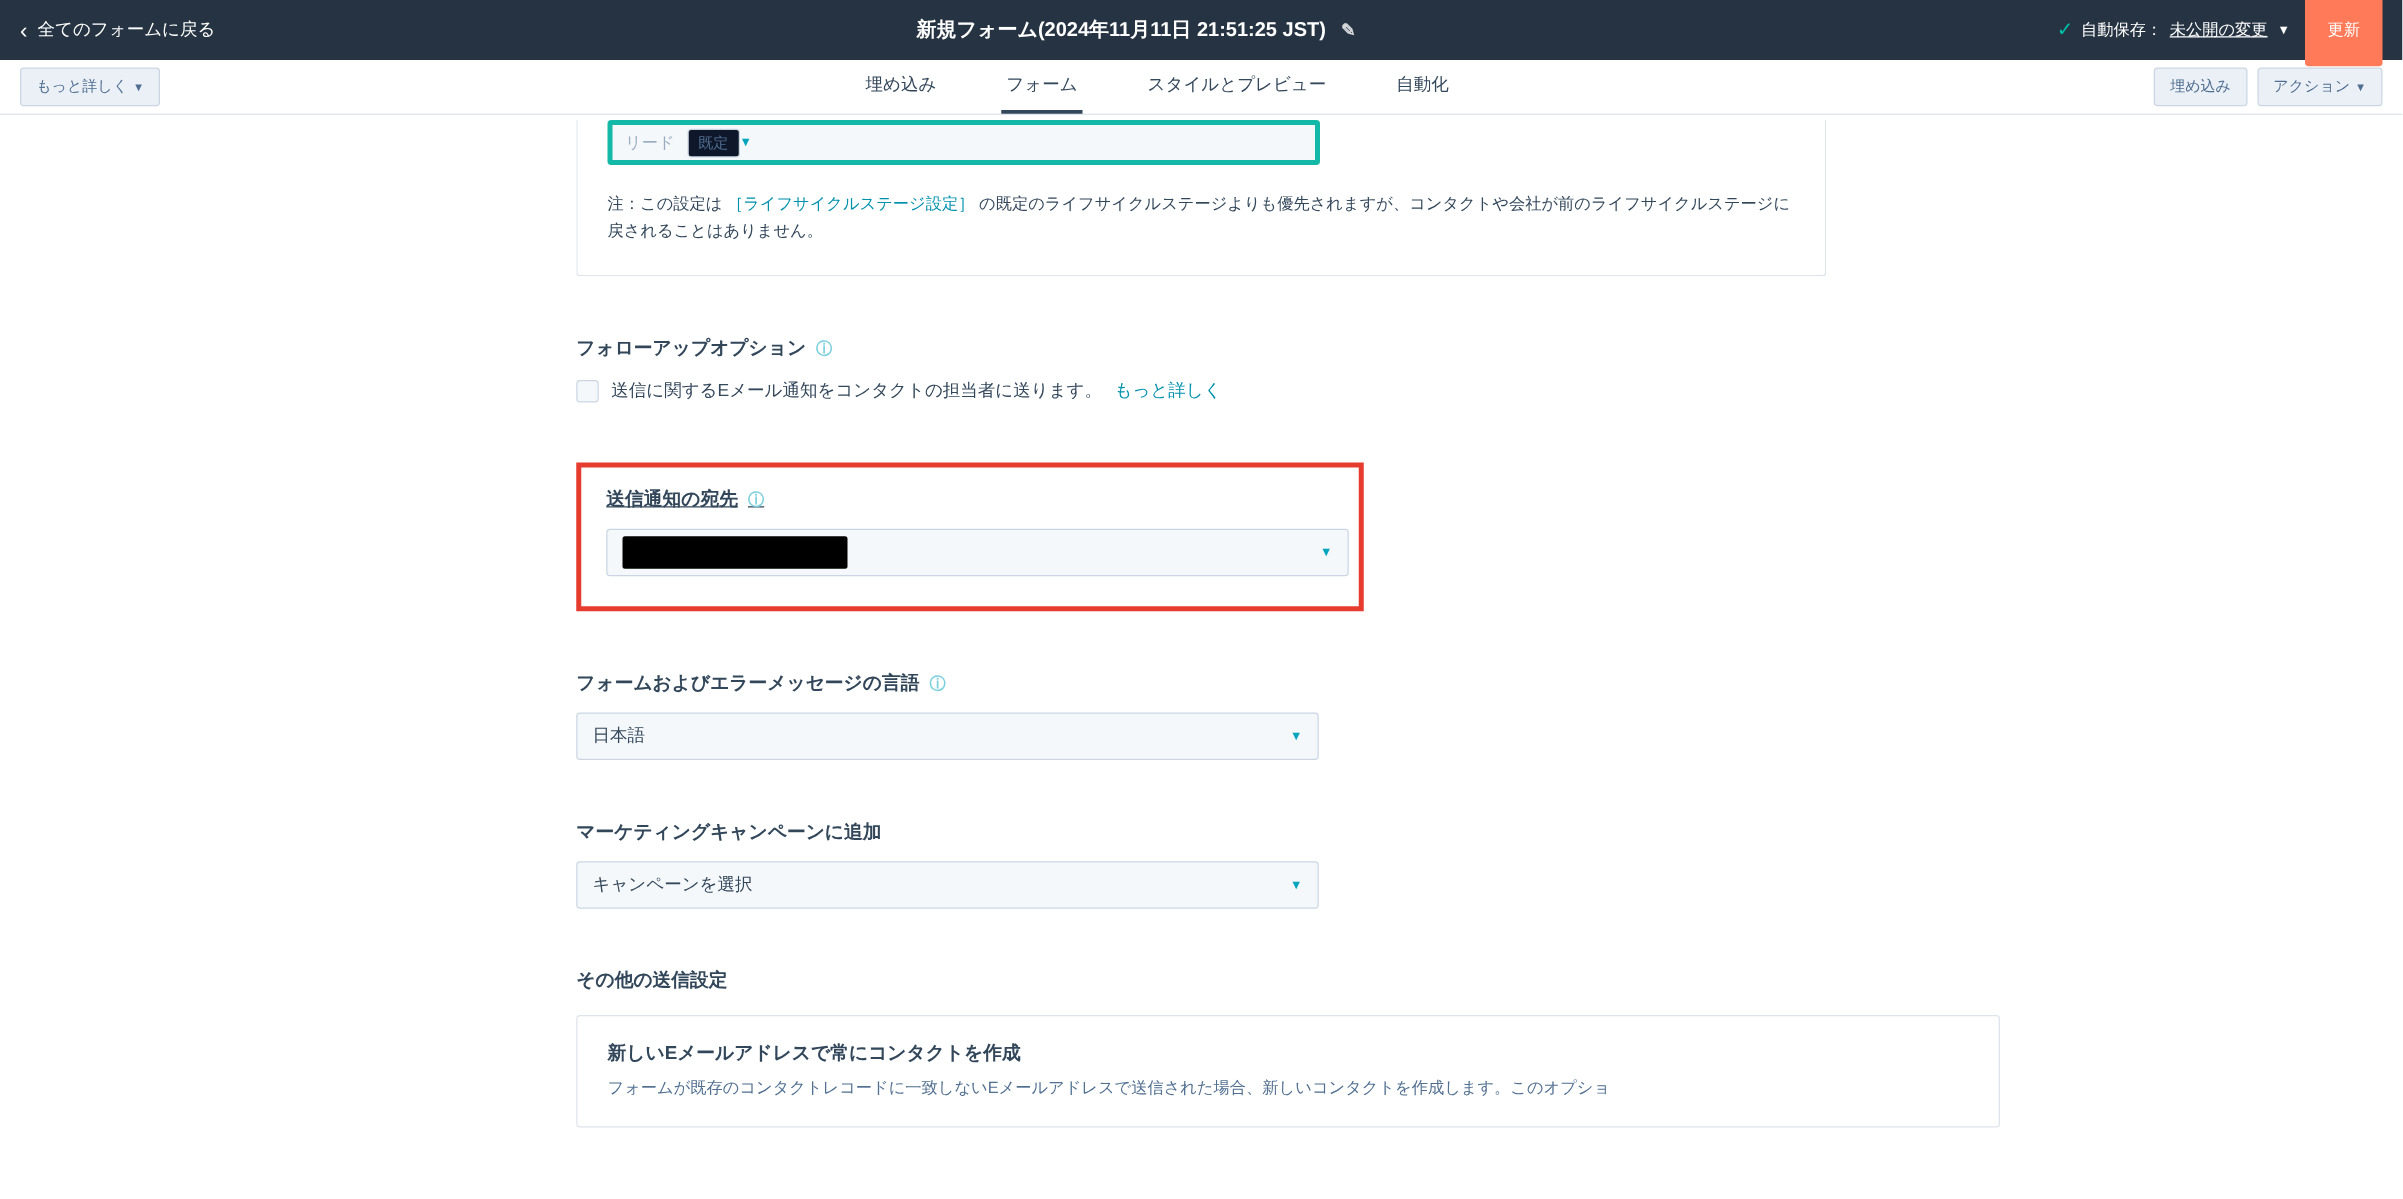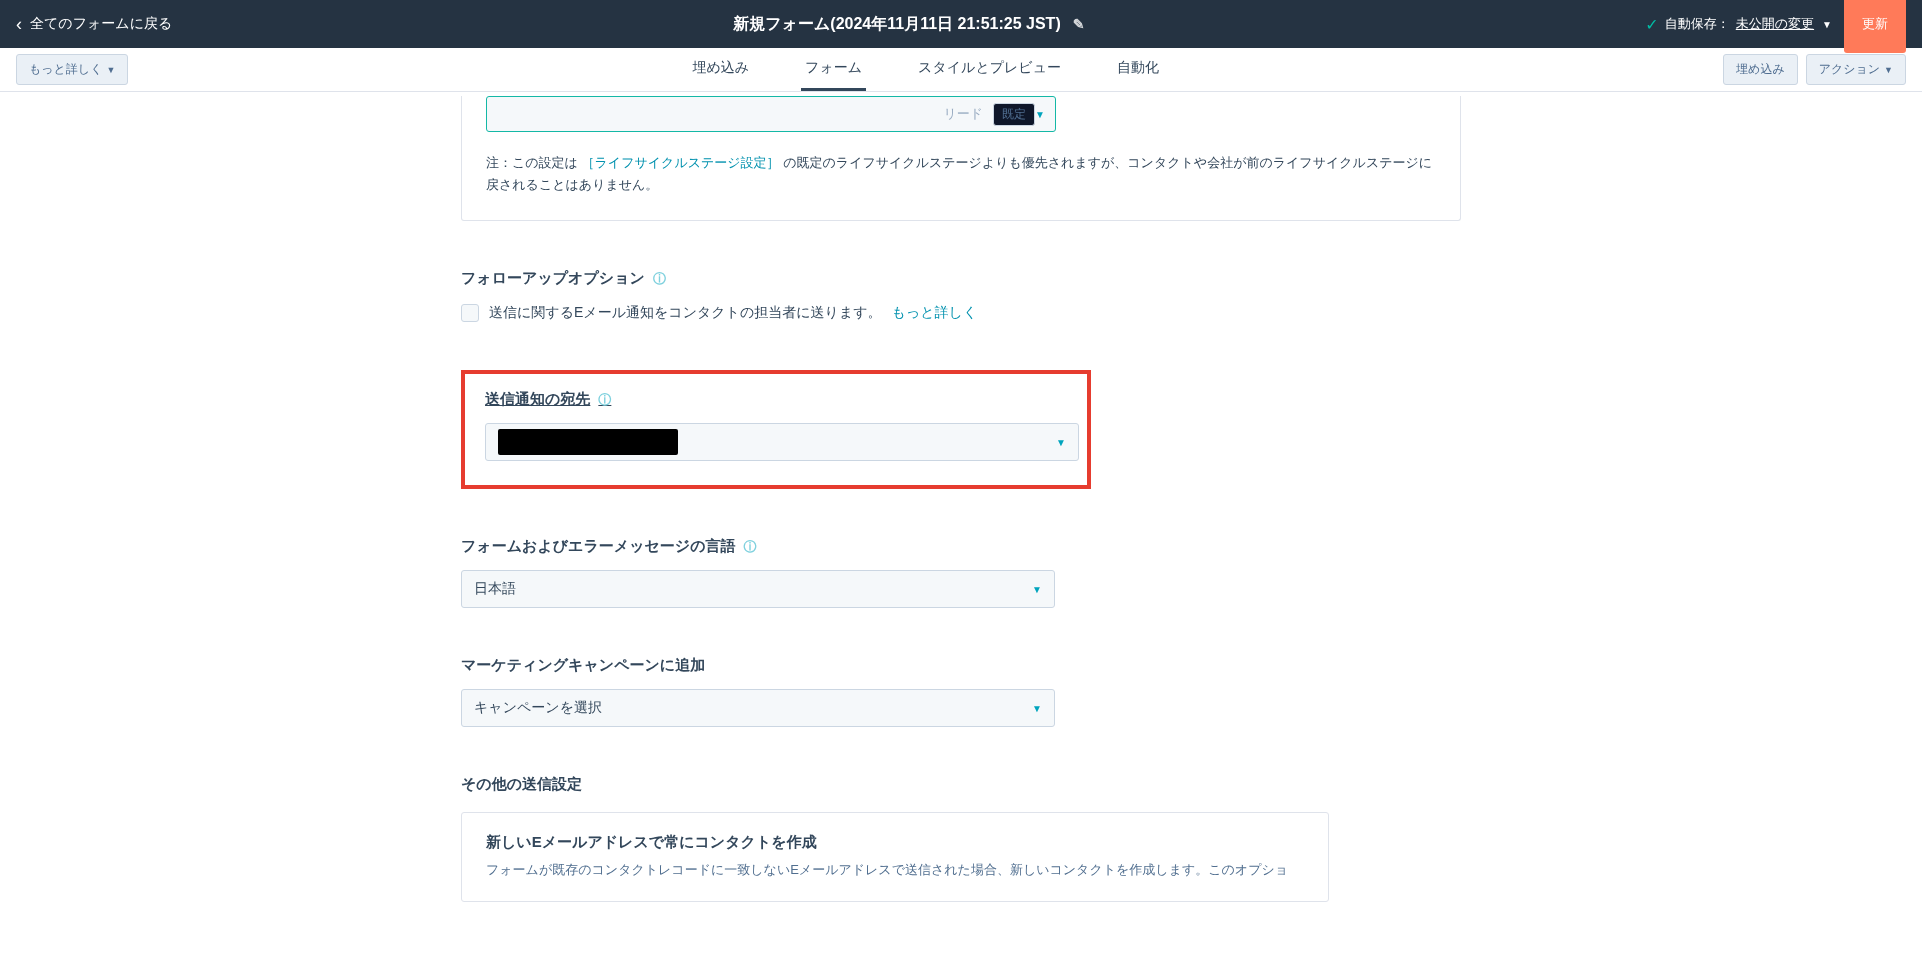--- a/index.html
+++ b/index.html
@@ -93,27 +93,27 @@
       border: 1px solid #dfe3eb;
       border-top: none;
       border-radius: 0 0 3px 3px;
       padding: 0;
     }
     .panel-inner { padding: 0 24px 24px; }
     
     .lead-select-row {
       display: flex;
       align-items: center;
-      border: 1px solid #14b8a6;
+      border: 4px solid #14b8a6;
       border-radius: 3px;
       background: #f5f8fa;
       height: 36px;
       width: 570px;
       padding: 0 10px;
-      justify-content: flex-end;
+      justify-content: flex-start;
       margin-top: 4px;
     }
     .lead-select-row .left { display: flex; align-items: center; gap: 10px; color: #99acc2; font-size: 13px; }
     .badge {
       background: #0f172a;
       border: 1px solid #cbd6e2;
       color: #506e91;
       padding: 2px 8px;
       border-radius: 3px;
       font-size: 12px;
@@ -197,21 +197,21 @@
       line-height: 1.6;
       margin-top: 6px;
     }
     .ext-icon { font-size: 11px; }
     
     .other-panel {
       border: 1px solid #dfe3eb;
       border-radius: 3px;
       margin-top: 18px;
       padding: 20px 24px;
-      width: 868px;
+      width: 1139px;
     }
     .other-panel h4 { font-size: 15px; font-weight: 600; }
     .other-panel p { font-size: 13px; color: #516f90; margin-top: 8px; line-height: 1.6; }
     
     
   </style>
 </head>
 <body>
 
 <div class="header">

